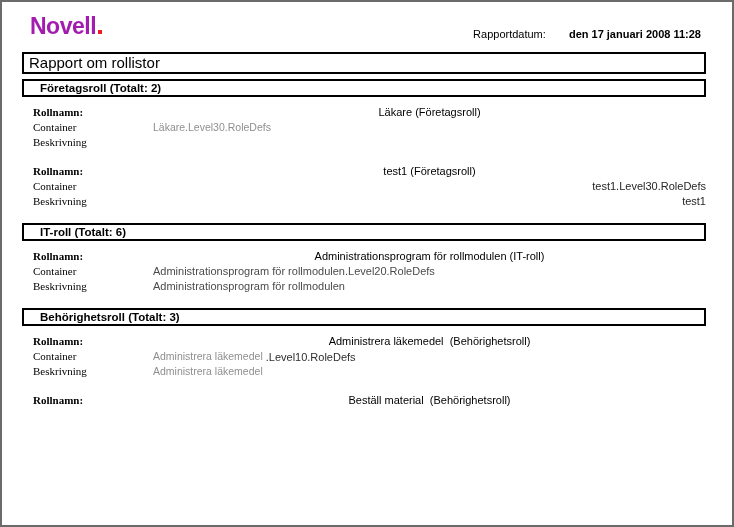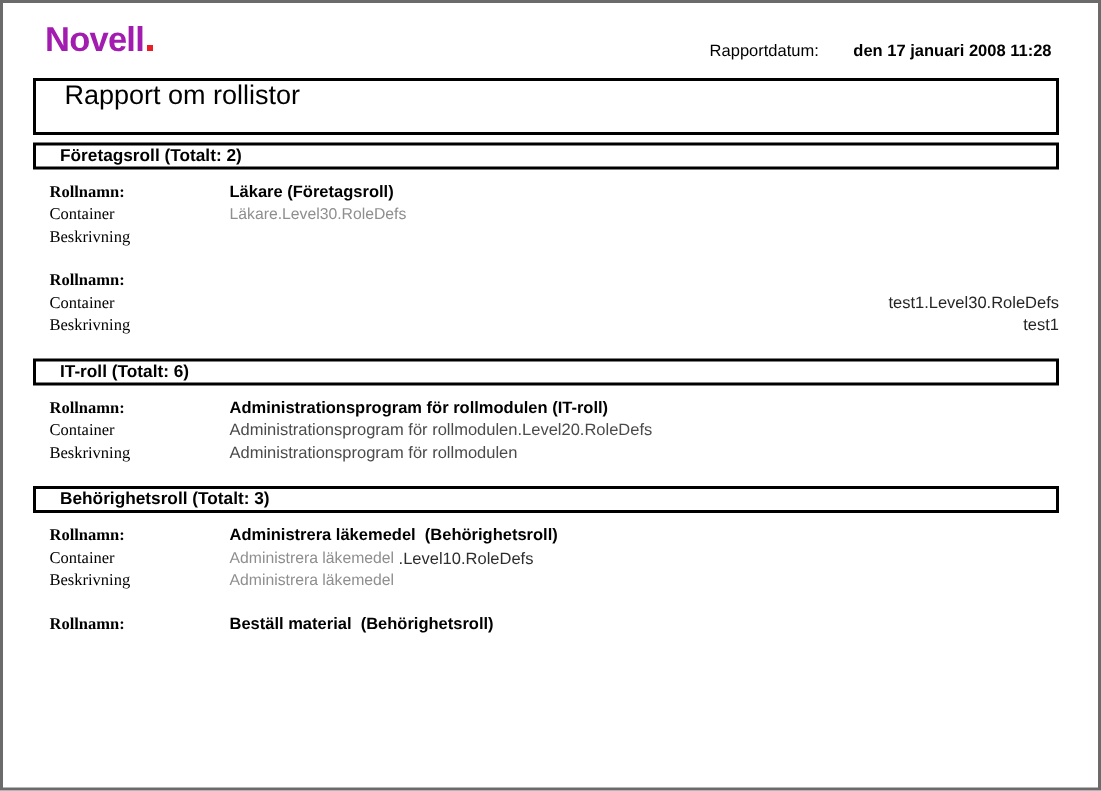--- a/index.html
+++ b/index.html
@@ -25,36 +25,36 @@
   .logo-dot {
     display: inline-block; width: 4px; height: 4px;
     background: #ee1c25; margin-left: 2px; vertical-align: baseline;
   }
   .date-row { position: absolute; right: 5px; top: 26px; font-size: 11px; white-space: nowrap; }
   .date-label { margin-right: 20px; }
   .date-value { font-weight: bold; }
 
   
   .title-bar {
-    border: 2px solid #000; height: 38px; line-height: 18px;
-    font-size: 18px; padding-left: 19px; margin-bottom: 5px;
+    border: 2px solid #000; height: 22px; line-height: 18px;
+    font-size: 15px; padding-left: 5px; margin-bottom: 5px;
   }
   .section-bar {
     border: 2px solid #000; height: 18px; line-height: 14px;
     font-size: 11.5px; font-weight: bold; padding-left: 16px; margin-bottom: 8px;
   }
   .section { margin-bottom: 14px; }
 
   
   .entry { padding-left: 11px; margin-bottom: 14px; }
   .section .entry:last-child { margin-bottom: 0; }
   .row { display: grid; grid-template-columns: 120px 1fr; line-height: 15px; font-size: 11px; }
   .lbl { color: #000; font-family: Liberation Serif, serif; }
   .lbl.bold { font-weight: bold; }
-  .val.bold { font-weight: bold; color: #000; white-space: pre-wrap; }
+  .val.bold { font-weight: normal; color: #000; white-space: pre-wrap; text-align: center; }
   .tone-normal { color: #262626; text-align: right; }
   .tone-soft   { color: #4b4b4b; }
   .tone-muted  { color: #8f8f8f; font-size: 10.5px; }
   .suffix-dark {
     color: #2e2e2e; font-size: 11px;
     position: relative; top: 1px; margin-left: 3px;
   }
 </style>
 </head>
 <body>
@@ -90,20 +90,21 @@
         <span class="val tone-muted">Läkare.Level30.RoleDefs</span>
       </div>
       <div class="row">
         <span class="lbl">Beskrivning</span>
       </div>
     </div>
 
     <div class="entry">
       <div class="row">
         <span class="lbl bold">Rollnamn:</span>
+        <span class="val bold">test1 (Företagsroll)</span>
       </div>
       <div class="row">
         <span class="lbl">Container</span>
         <span class="val tone-normal">test1.Level30.RoleDefs</span>
       </div>
       <div class="row">
         <span class="lbl">Beskrivning</span>
         <span class="val tone-normal">test1</span>
       </div>
     </div>

